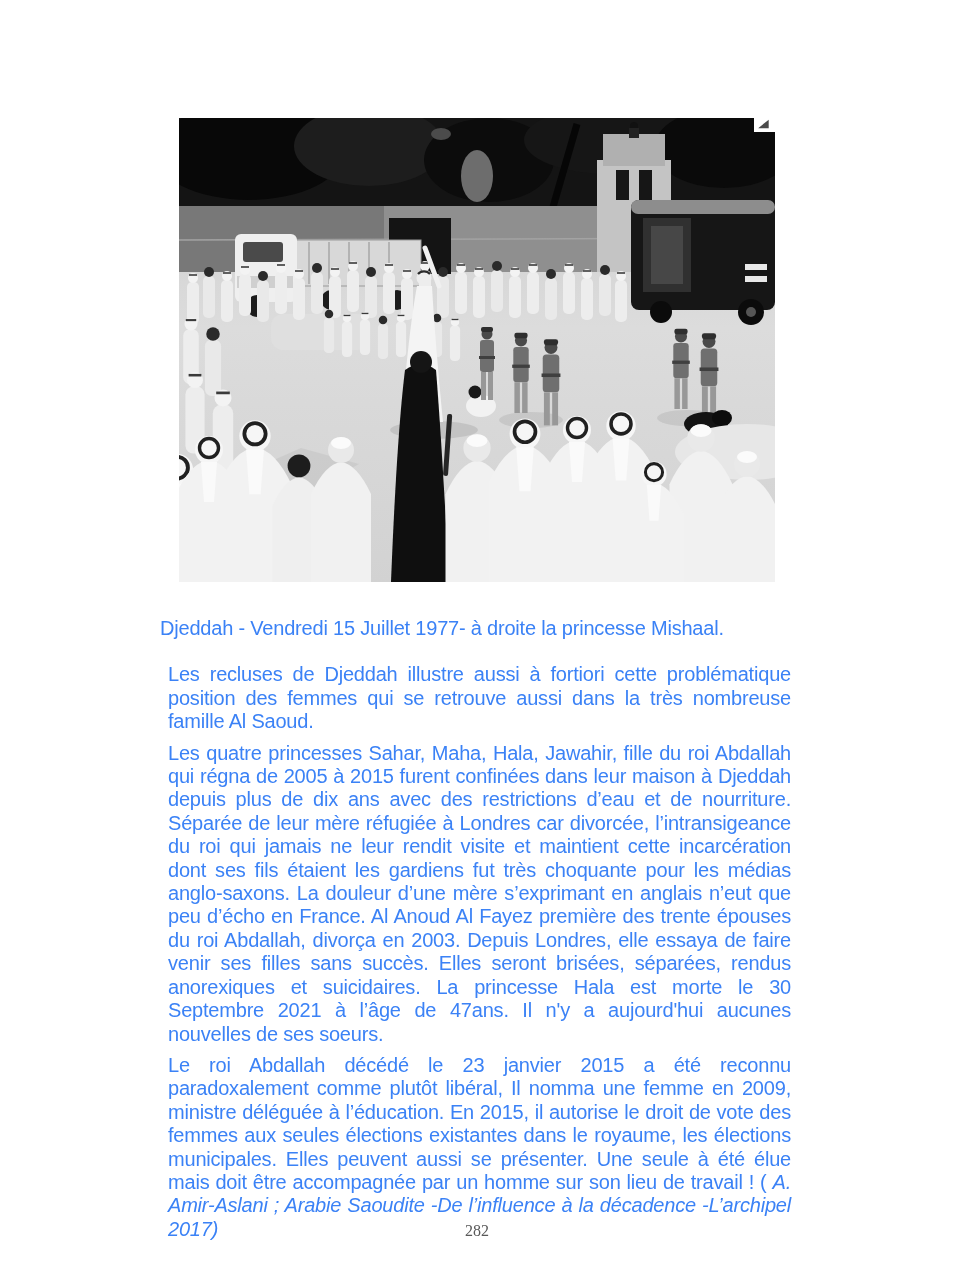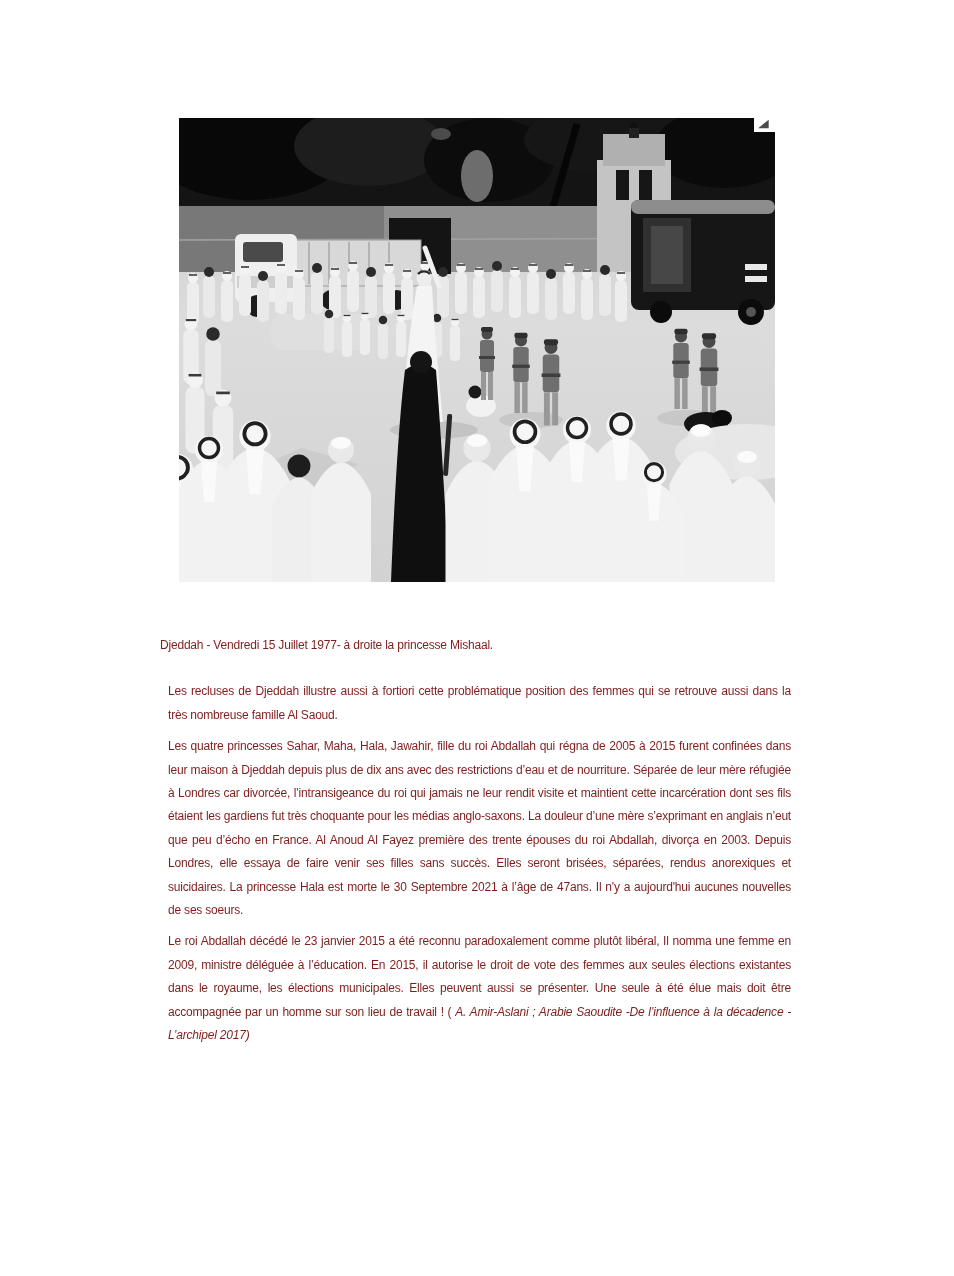--- a/index.html
+++ b/index.html
@@ -25,24 +25,24 @@
   .corner-mark {
     position: absolute;
     right: 0; top: 0;
     width: 21px; height: 14px;
     background: #ffffff;
     display: flex; align-items: center; justify-content: center;
     font-size: 8px; color: #555;
   }
   .textblock {
     position: absolute;
-    left: 160px; top: 634px;
+    left: 160px; top: 617px;
     width: 639px;
-    color: #7f1d1d;
-    font-size: 12px;
+    color: #3b82f6;
+    font-size: 20px;
     line-height: 23.4px;
     letter-spacing: -0.2px;
   }
   .caption { margin: 0 0 23px 0; }
   p.body { margin: 8px; text-align: justify; }
   .italic { font-style: italic; }
   .pagenum {
     position: absolute;
     top: 1222px; left: 0;
     width: 954px;
@@ -313,14 +313,15 @@
   <div class="textblock">
     <p class="caption">Djeddah - Vendredi 15 Juillet 1977-  à droite la princesse Mishaal.</p>
 
     <p class="body">Les recluses de Djeddah illustre aussi à fortiori cette problématique position des femmes qui se retrouve aussi dans la très nombreuse famille Al Saoud.</p>
 
     <p class="body">Les quatre princesses Sahar, Maha, Hala, Jawahir,  fille du roi Abdallah qui régna de 2005 à 2015 furent confinées dans leur maison à Djeddah depuis plus de dix ans avec des restrictions d’eau et de nourriture. Séparée de leur mère réfugiée à Londres car divorcée, l’intransigeance du roi qui jamais ne leur rendit visite et maintient cette incarcération dont ses fils étaient les gardiens fut très choquante pour les médias anglo-saxons. La douleur d’une mère s’exprimant en anglais n’eut que peu d’écho en France. Al Anoud Al Fayez première des trente épouses du roi Abdallah, divorça en 2003. Depuis Londres, elle  essaya de faire venir ses filles sans succès.  Elles seront brisées, séparées, rendus anorexiques et suicidaires. La princesse Hala est morte le 30 Septembre 2021 à l’âge de 47ans. Il n'y a aujourd'hui aucunes nouvelles de ses soeurs.</p>
 
     <p class="body"><span>Le roi Abdallah décédé le 23 janvier 2015 a été reconnu paradoxalement comme plutôt libéral, Il nomma une femme en 2009, ministre déléguée à l’éducation. En 2015, il autorise le droit de vote des femmes aux seules élections existantes dans le royaume, les élections municipales. Elles peuvent aussi se présenter. Une seule à été élue mais doit être accompagnée par un homme sur son lieu de travail ! (  </span><span class="italic">A. Amir-Aslani ;  Arabie Saoudite -De l’influence à la décadence -L’archipel 2017)</span></p>
   </div>
 
+  <div class="pagenum">282</div>
 
 </div>
 
 </body></html>

